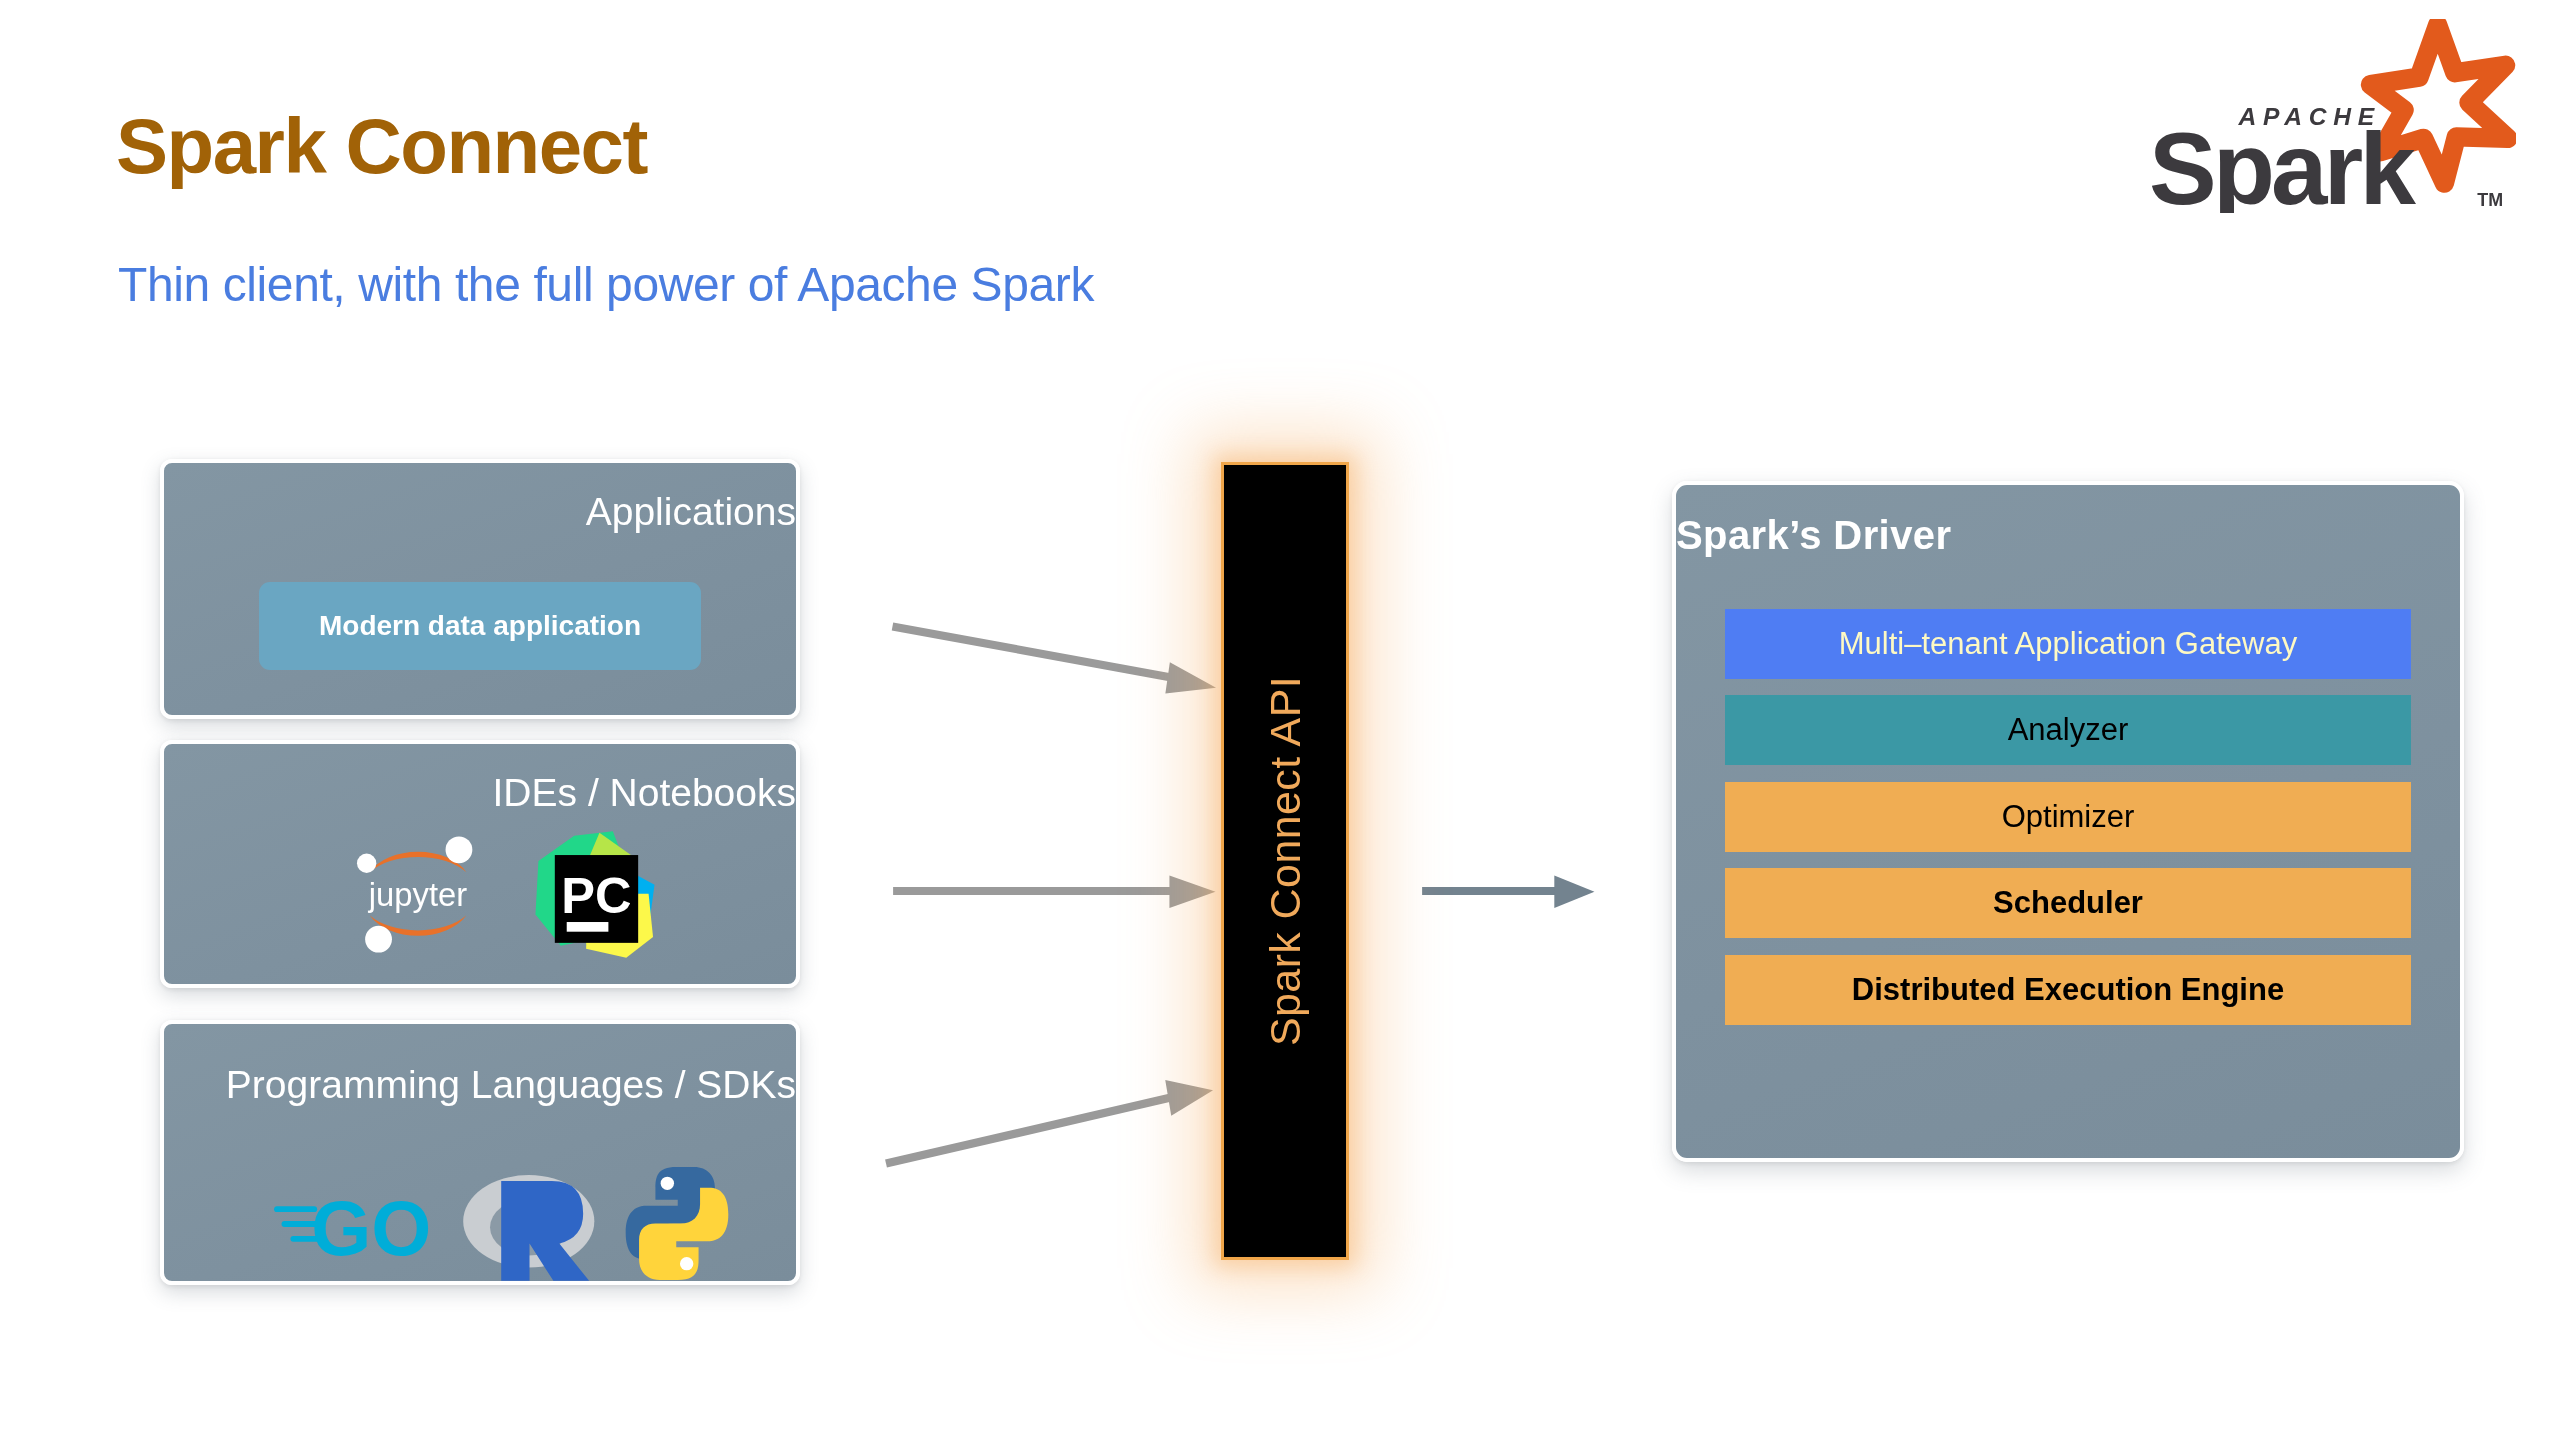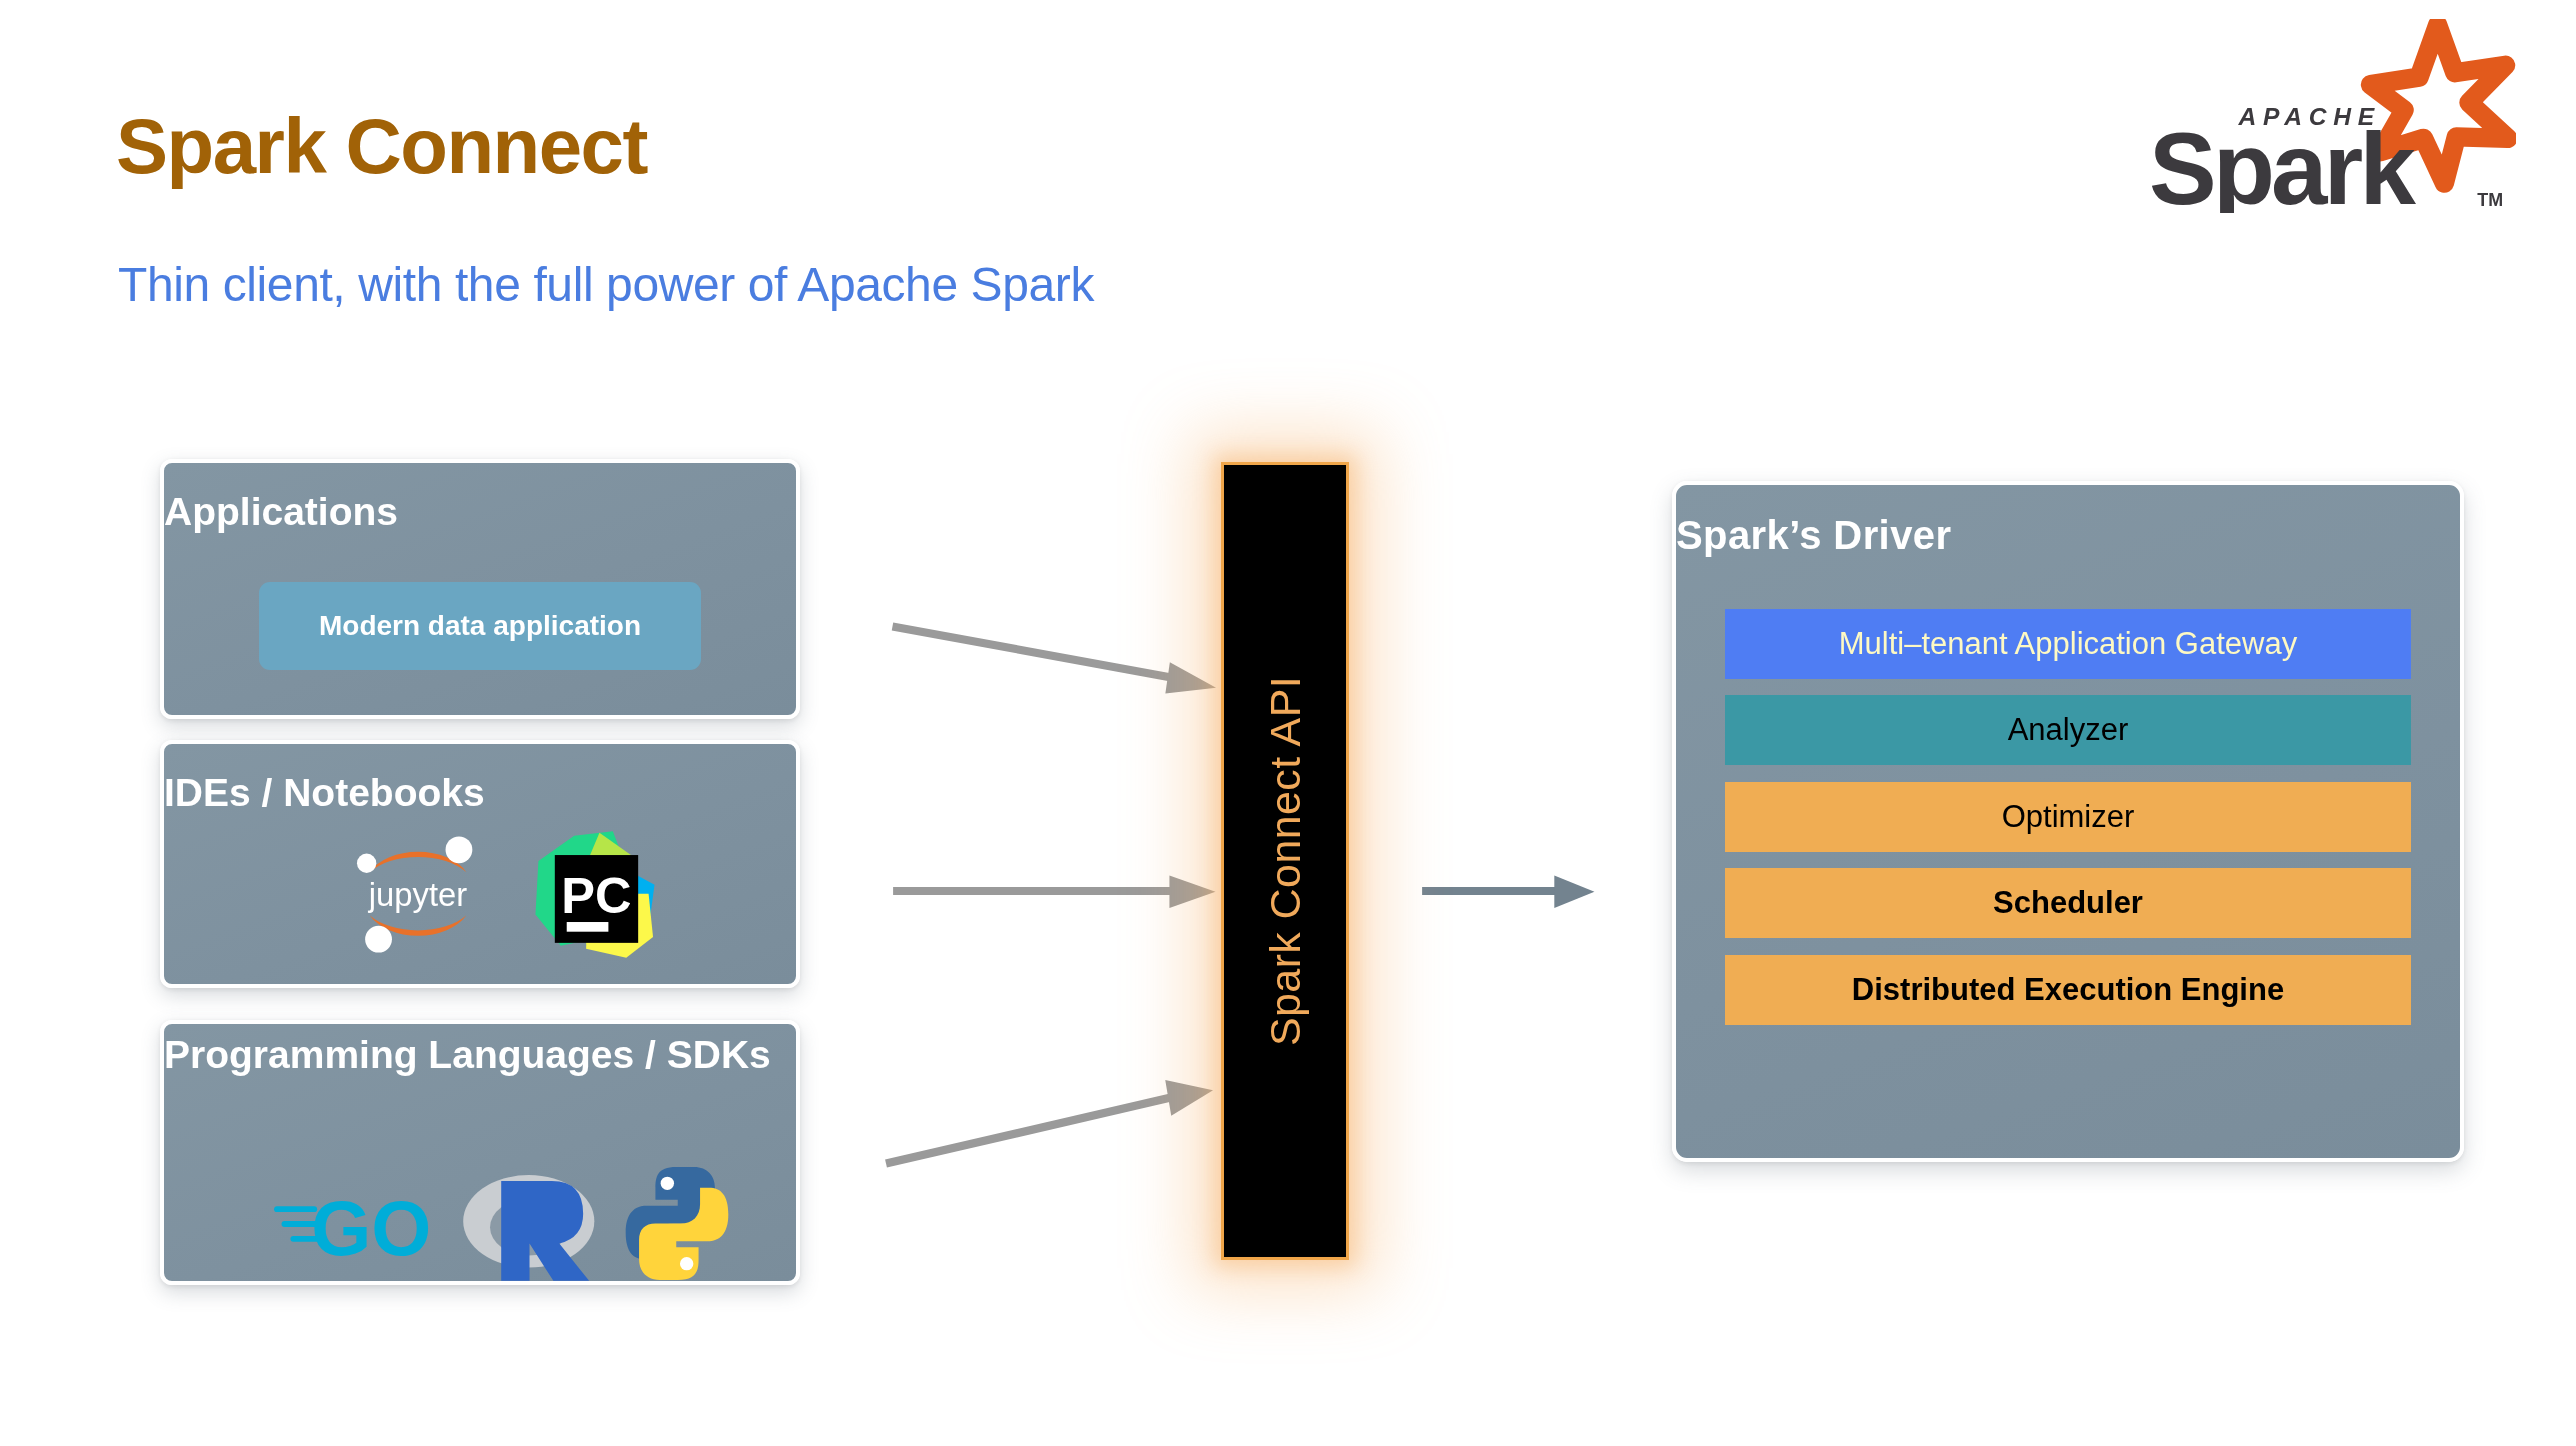--- a/index.html
+++ b/index.html
@@ -50,28 +50,28 @@
     background: linear-gradient(160deg, #8396a3 0%, #7e919f 55%, #7a8d9b 100%);
     border: 4.5px solid #ffffff;
     border-radius: 12px;
     box-shadow: 0 7.5px 19.4px rgba(80,95,110,0.22), 0 1.5px 4.5px rgba(0,0,0,0.08);
   }
   #card-applications { top: 459px; height: 260px; }
   #card-ides         { top: 740px; height: 248px; }
   #card-languages    { top: 1020px; height: 265px; }
 
   .card-title {
-    text-align: left;
+    text-align: right;
     color: #ffffff;
     font-size: 39px;
-    font-weight: 700;
+    font-weight: 400;
     line-height: 1.15;
     padding-top: 27px;
   }
-  #card-languages .card-title { padding-top: 9px; }
+  #card-languages .card-title { padding-top: 9px; margin-top: 30px; }
 
   .inner-chip {
     position: absolute;
     left: 95px; right: 95px;
     top: 119px;
     height: 88px;
     background: #6aa6c2;
     border-radius: 11px;
     display: flex;
     align-items: center;

